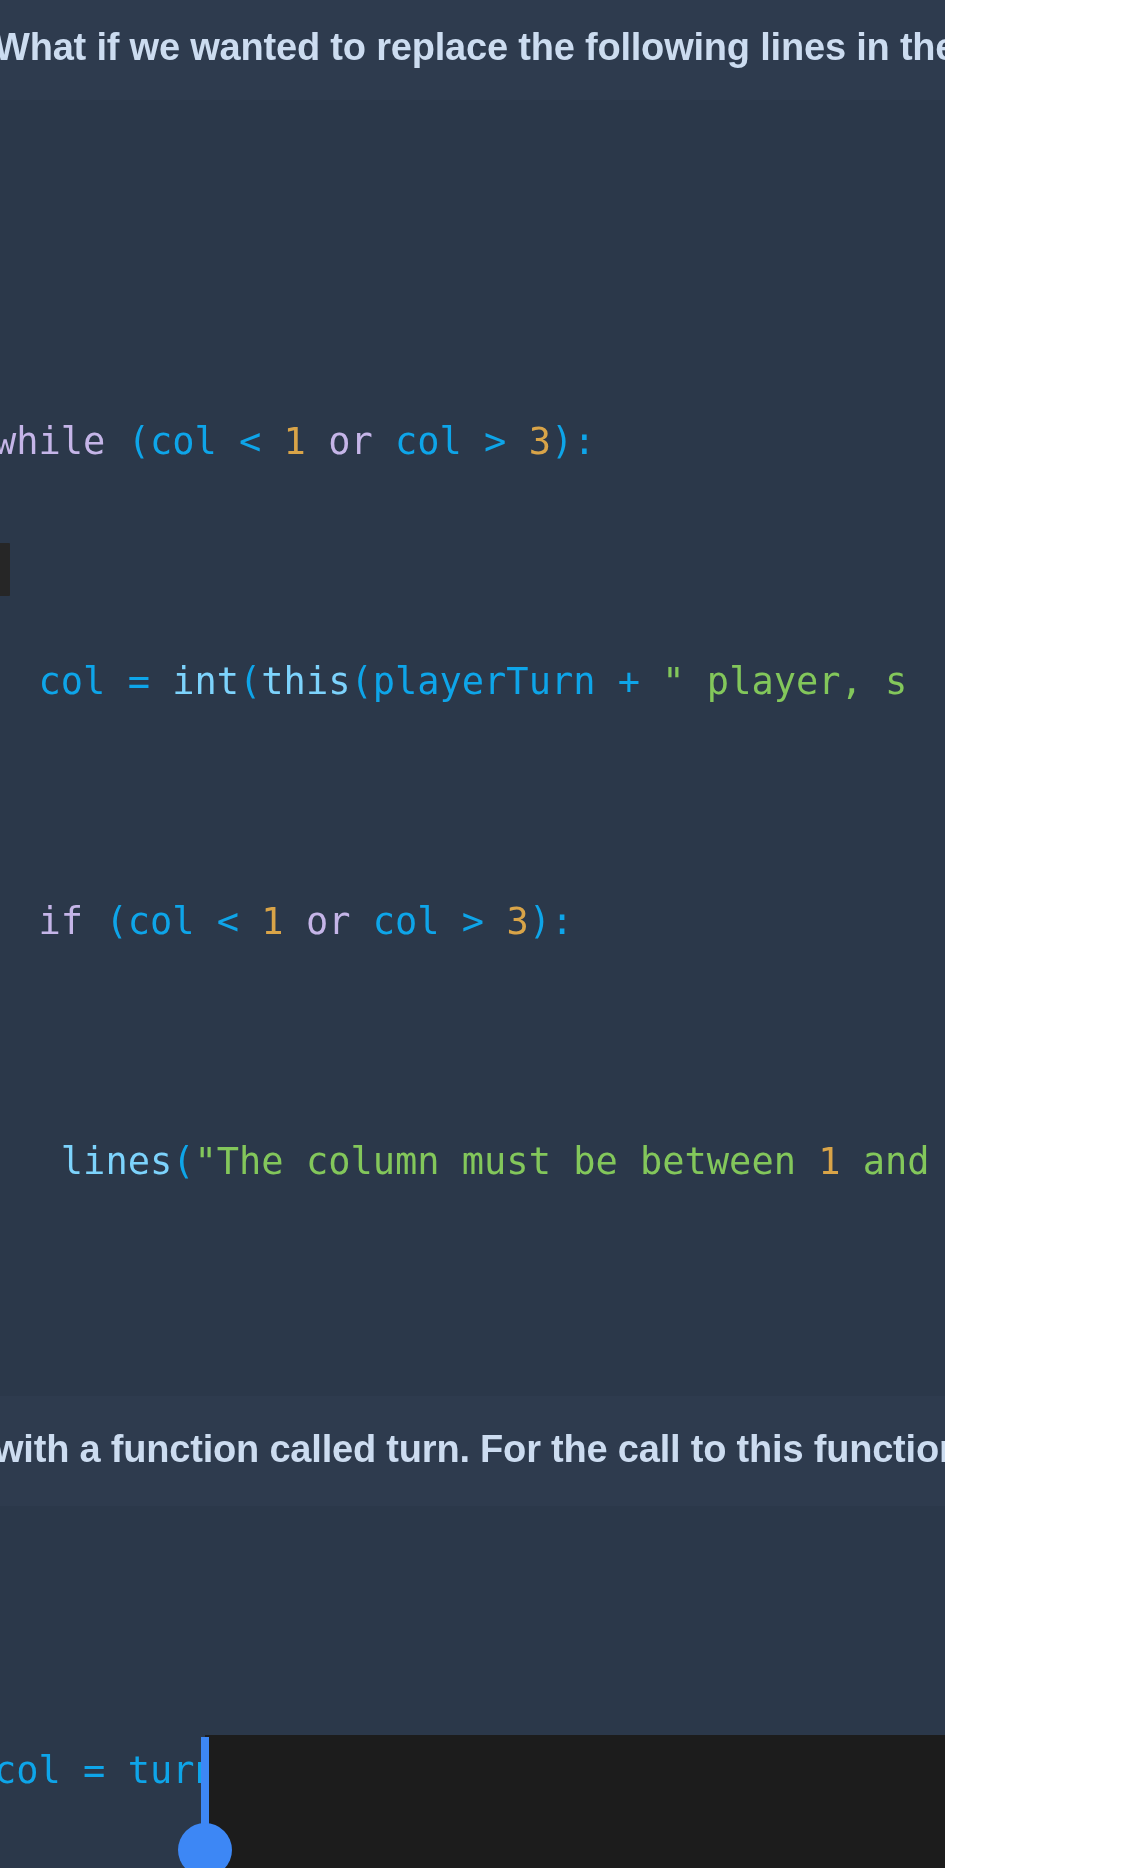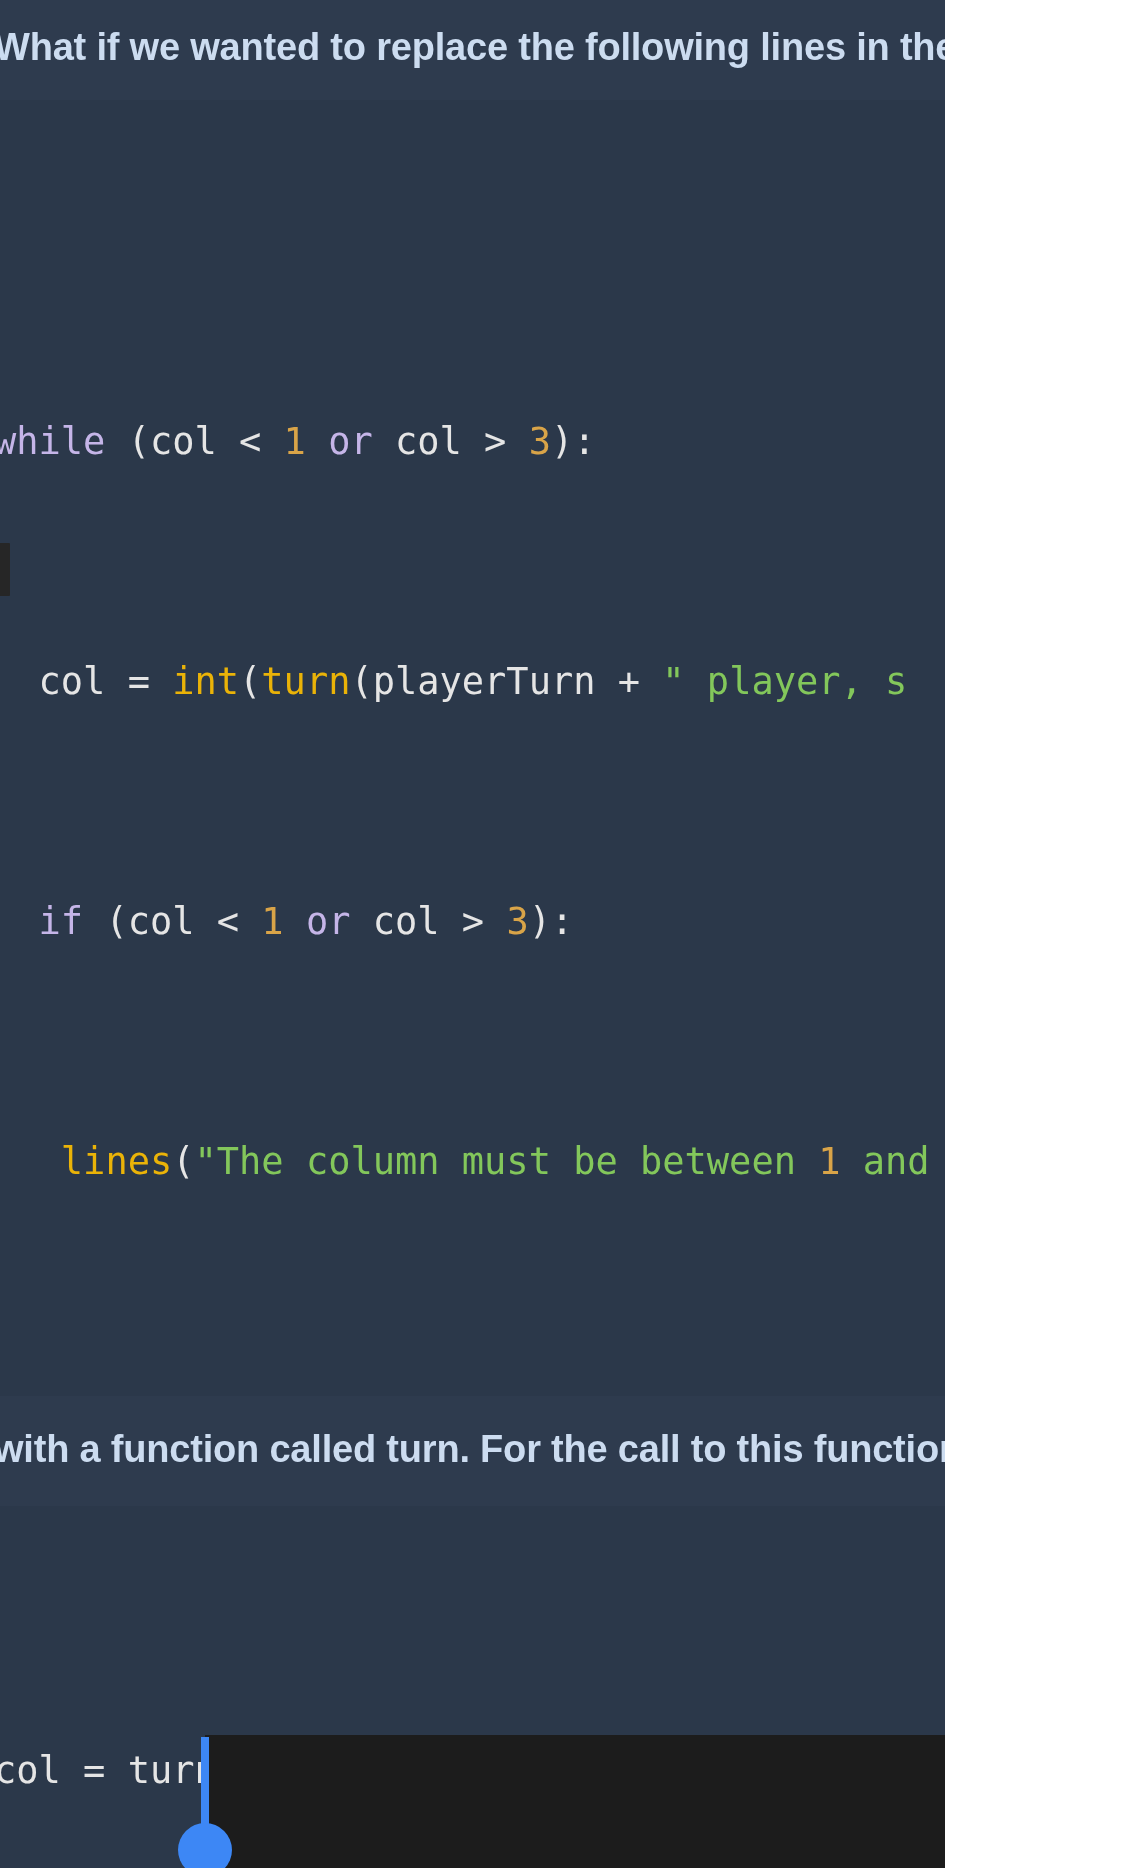--- a/index.html
+++ b/index.html
@@ -63,23 +63,23 @@
     overflow: hidden;
   }
   .code-1 { padding: 72px 0 84px 0; }
   .code-2 { padding: 115px 0 130px 0; }
 
   .codeblock .line { display: block; }
 
   
   .kw   { color: #c5b5e8; }   
   .num  { color: #d9a448; }   
-  .fn   { color: #eab308; }   
+  .fn   { color: #7dd3fc; }   
   .str  { color: #83c75b; }   
-  .pl   { color: #e5e5e5; }   
+  .pl   { color: #0ea5e9; }   
 
   
   .hscroll-thumb {
     position: absolute;
     left: 0;
     width: 16px;
     height: 53px;
     background: #262626;
     border-radius: 1px;
   }
@@ -131,21 +131,21 @@
 
     <div class="prose pblock-1">
       <p>What if we wanted to replace the following lines in the Tic-Tac-Toe game:</p>
     </div>
 
     <div class="codeblock code-1">
       <div class="hscroll-thumb" style="top:443px;"></div>
 
       <span class="line"><span class="kw">while</span><span class="pl"> (col &lt; </span><span class="num">1</span><span class="pl"> </span><span class="kw">or</span><span class="pl"> col &gt; </span><span class="num">3</span><span class="pl">):</span></span>
 
-      <span class="line"><span class="pl">  col = </span><span class="fn">int</span><span class="pl">(</span><span class="fn">turn</span><span class="pl">(playerTurn + </span><span class="str">" player, s</span></span>
+      <span class="line"><span class="pl">  col = </span><span class="fn">int</span><span class="pl">(</span><span class="fn">this</span><span class="pl">(playerTurn + </span><span class="str">" player, s</span></span>
 
       <span class="line"><span class="pl">  </span><span class="kw">if</span><span class="pl"> (col &lt; </span><span class="num">1</span><span class="pl"> </span><span class="kw">or</span><span class="pl"> col &gt; </span><span class="num">3</span><span class="pl">):</span></span>
 
       <span class="line"><span class="pl">   </span><span class="fn">lines</span><span class="pl">(</span><span class="str">"The column must be between </span><span class="num">1</span><span class="str"> and</span></span>
     </div>
 
     <div class="prose pblock-2">
       <p>with a function called turn. For the call to this function, we could use:</p>
     </div>
 

